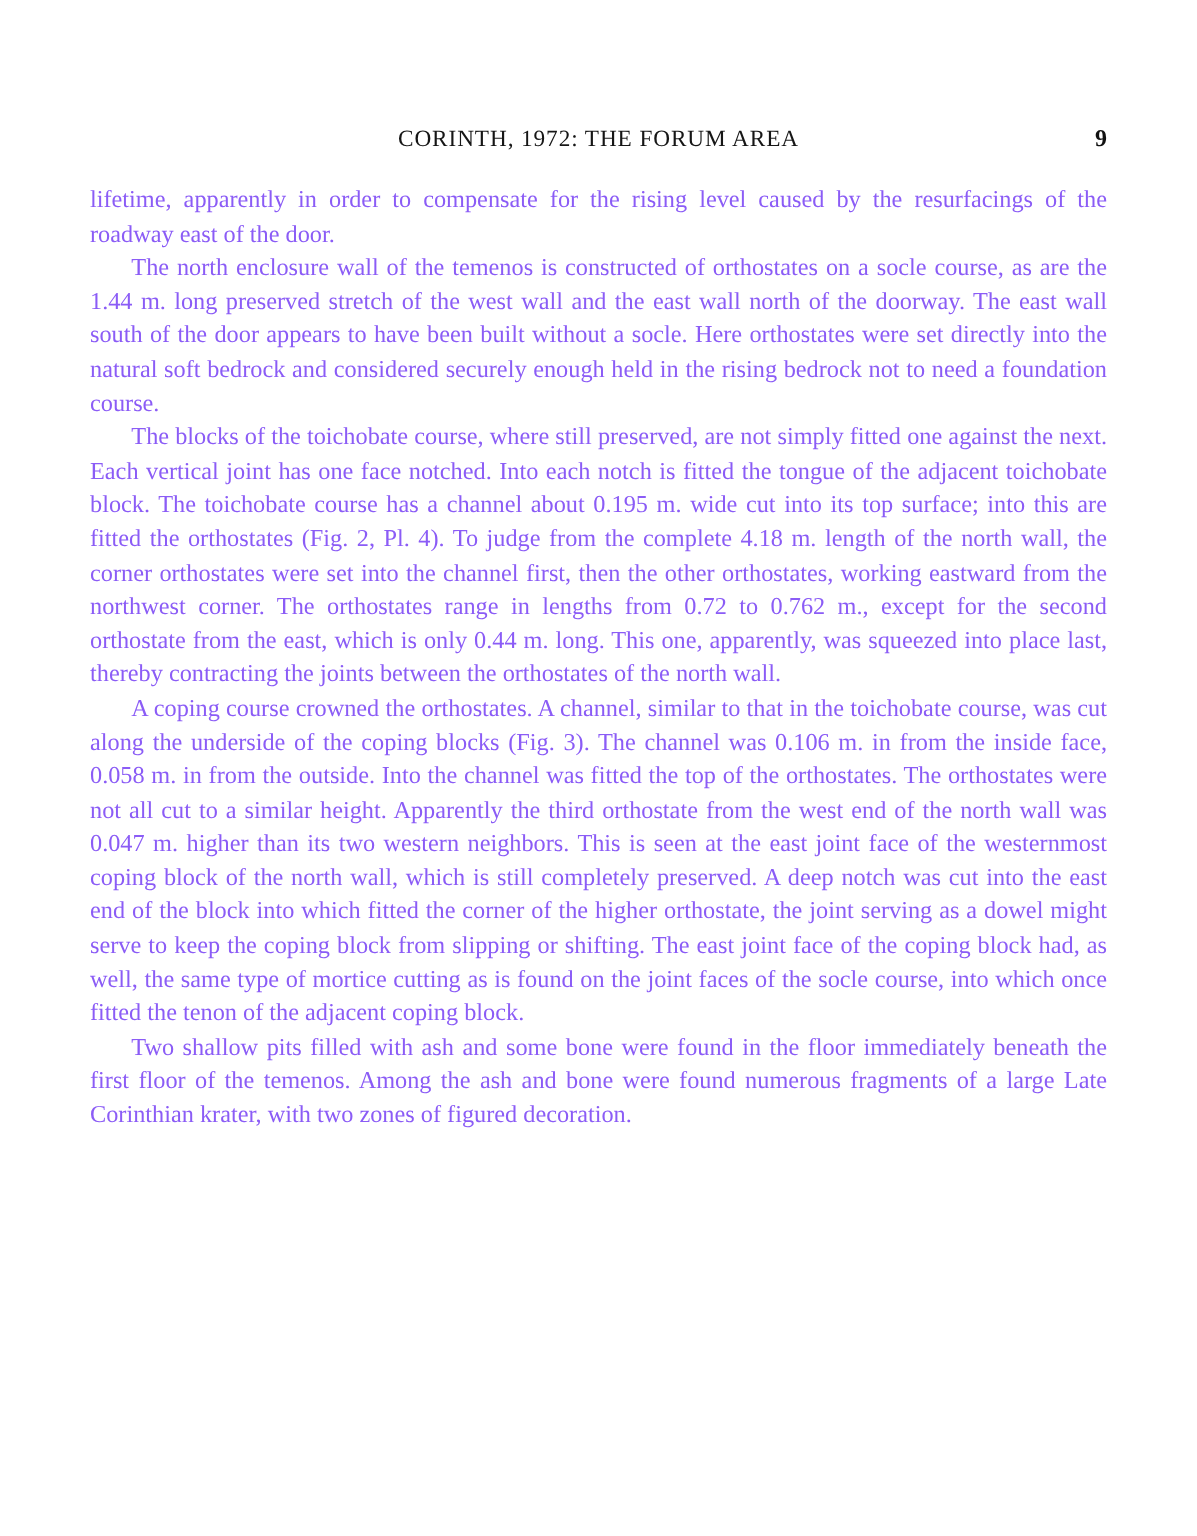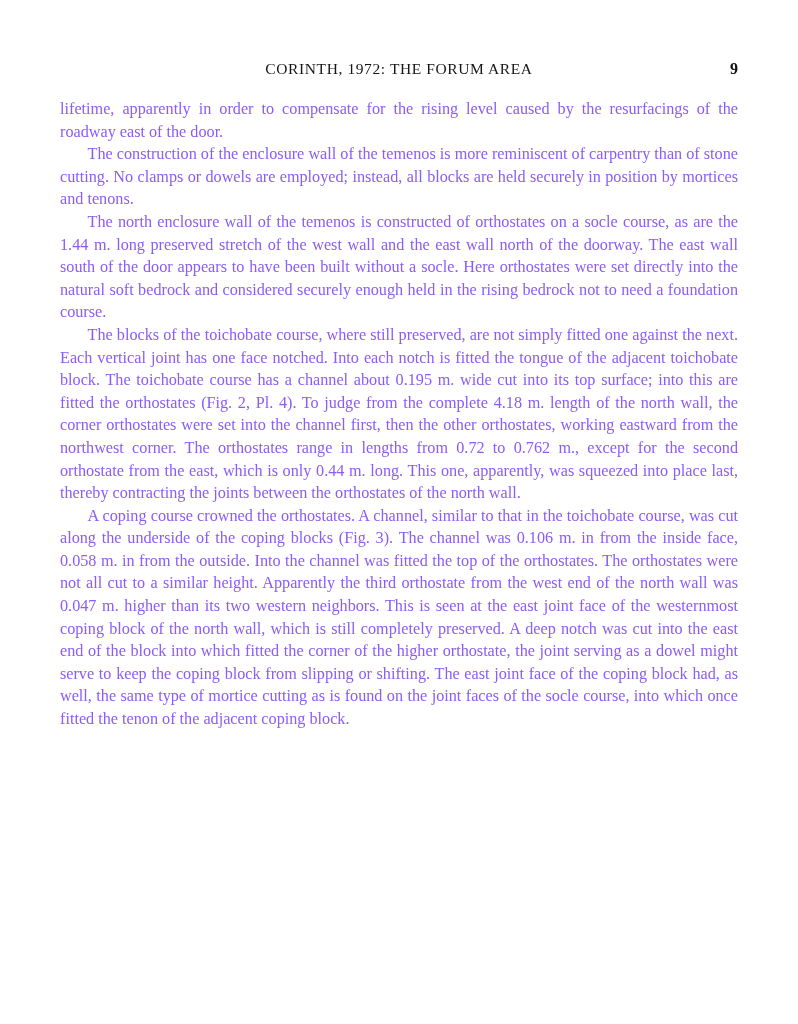--- a/index.html
+++ b/index.html
@@ -12,21 +12,21 @@
     background: #ffffff;
     font-family: "Liberation Serif", serif;
     color: #111111;
     overflow: hidden;
   }
   .page {
     position: relative;
     width: 798px;
     height: 952px;
     box-sizing: border-box;
-    padding: 60px 60px 40px 60px;
+    padding: 84px 60px 40px 60px;
   }
   .running-head {
     position: relative;
     display: flex;
     align-items: baseline;
     justify-content: center;
     height: 28px;
     margin-bottom: 10px;
   }
   .running-head-title {
@@ -69,19 +69,19 @@
 
 <div class="page">
 
   <div class="running-head">
     <span class="running-head-title">CORINTH, 1972: THE FORUM AREA</span>
     <span class="page-number">9</span>
   </div>
 
   <div class="body-text">
     <p>lifetime, apparently in order to compensate for the rising level caused by the resurfacings of the roadway east of the door.</p>
-    <p class="indent">The construction of the enclosure wall of the temenos is more reminiscent of carpentry than of stone cutting. No clamps or dowels are employed; instead, all blocks are held securely in position by mortices and tenons.</p>
     <p class="indent">The north enclosure wall of the temenos is constructed of orthostates on a socle course, as are the 1.44 m. long preserved stretch of the west wall and the east wall north of the doorway. The east wall south of the door appears to have been built without a socle. Here orthostates were set directly into the natural soft bedrock and considered securely enough held in the rising bedrock not to need a foundation course.</p>
     <p class="indent">The blocks of the toichobate course, where still preserved, are not simply fitted one against the next. Each vertical joint has one face notched. Into each notch is fitted the tongue of the adjacent toichobate block. The toichobate course has a channel about 0.195 m. wide cut into its top surface; into this are fitted the orthostates (Fig. 2, Pl. 4). To judge from the complete 4.18 m. length of the north wall, the corner orthostates were set into the channel first, then the other orthostates, working eastward from the northwest corner. The orthostates range in lengths from 0.72 to 0.762 m., except for the second orthostate from the east, which is only 0.44 m. long. This one, apparently, was squeezed into place last, thereby contracting the joints between the orthostates of the north wall.</p>
     <p class="indent">A coping course crowned the orthostates. A channel, similar to that in the toichobate course, was cut along the underside of the coping blocks (Fig. 3). The channel was 0.106 m. in from the inside face, 0.058 m. in from the outside. Into the channel was fitted the top of the orthostates. The orthostates were not all cut to a similar height. Apparently the third orthostate from the west end of the north wall was 0.047 m. higher than its two western neighbors. This is seen at the east joint face of the westernmost coping block of the north wall, which is still completely preserved. A deep notch was cut into the east end of the block into which fitted the corner of the higher orthostate, the joint serving as a dowel might serve to keep the coping block from slipping or shifting. The east joint face of the coping block had, as well, the same type of mortice cutting as is found on the joint faces of the socle course, into which once fitted the tenon of the adjacent coping block.</p>
+    <p class="indent">Two shallow pits filled with ash and some bone were found in the floor immediately beneath the first floor of the temenos. Among the ash and bone were found numerous fragments of a large Late Corinthian krater, with two zones of figured decoration.</p>
   </div>
 
 </div>
 
 </body></html>

